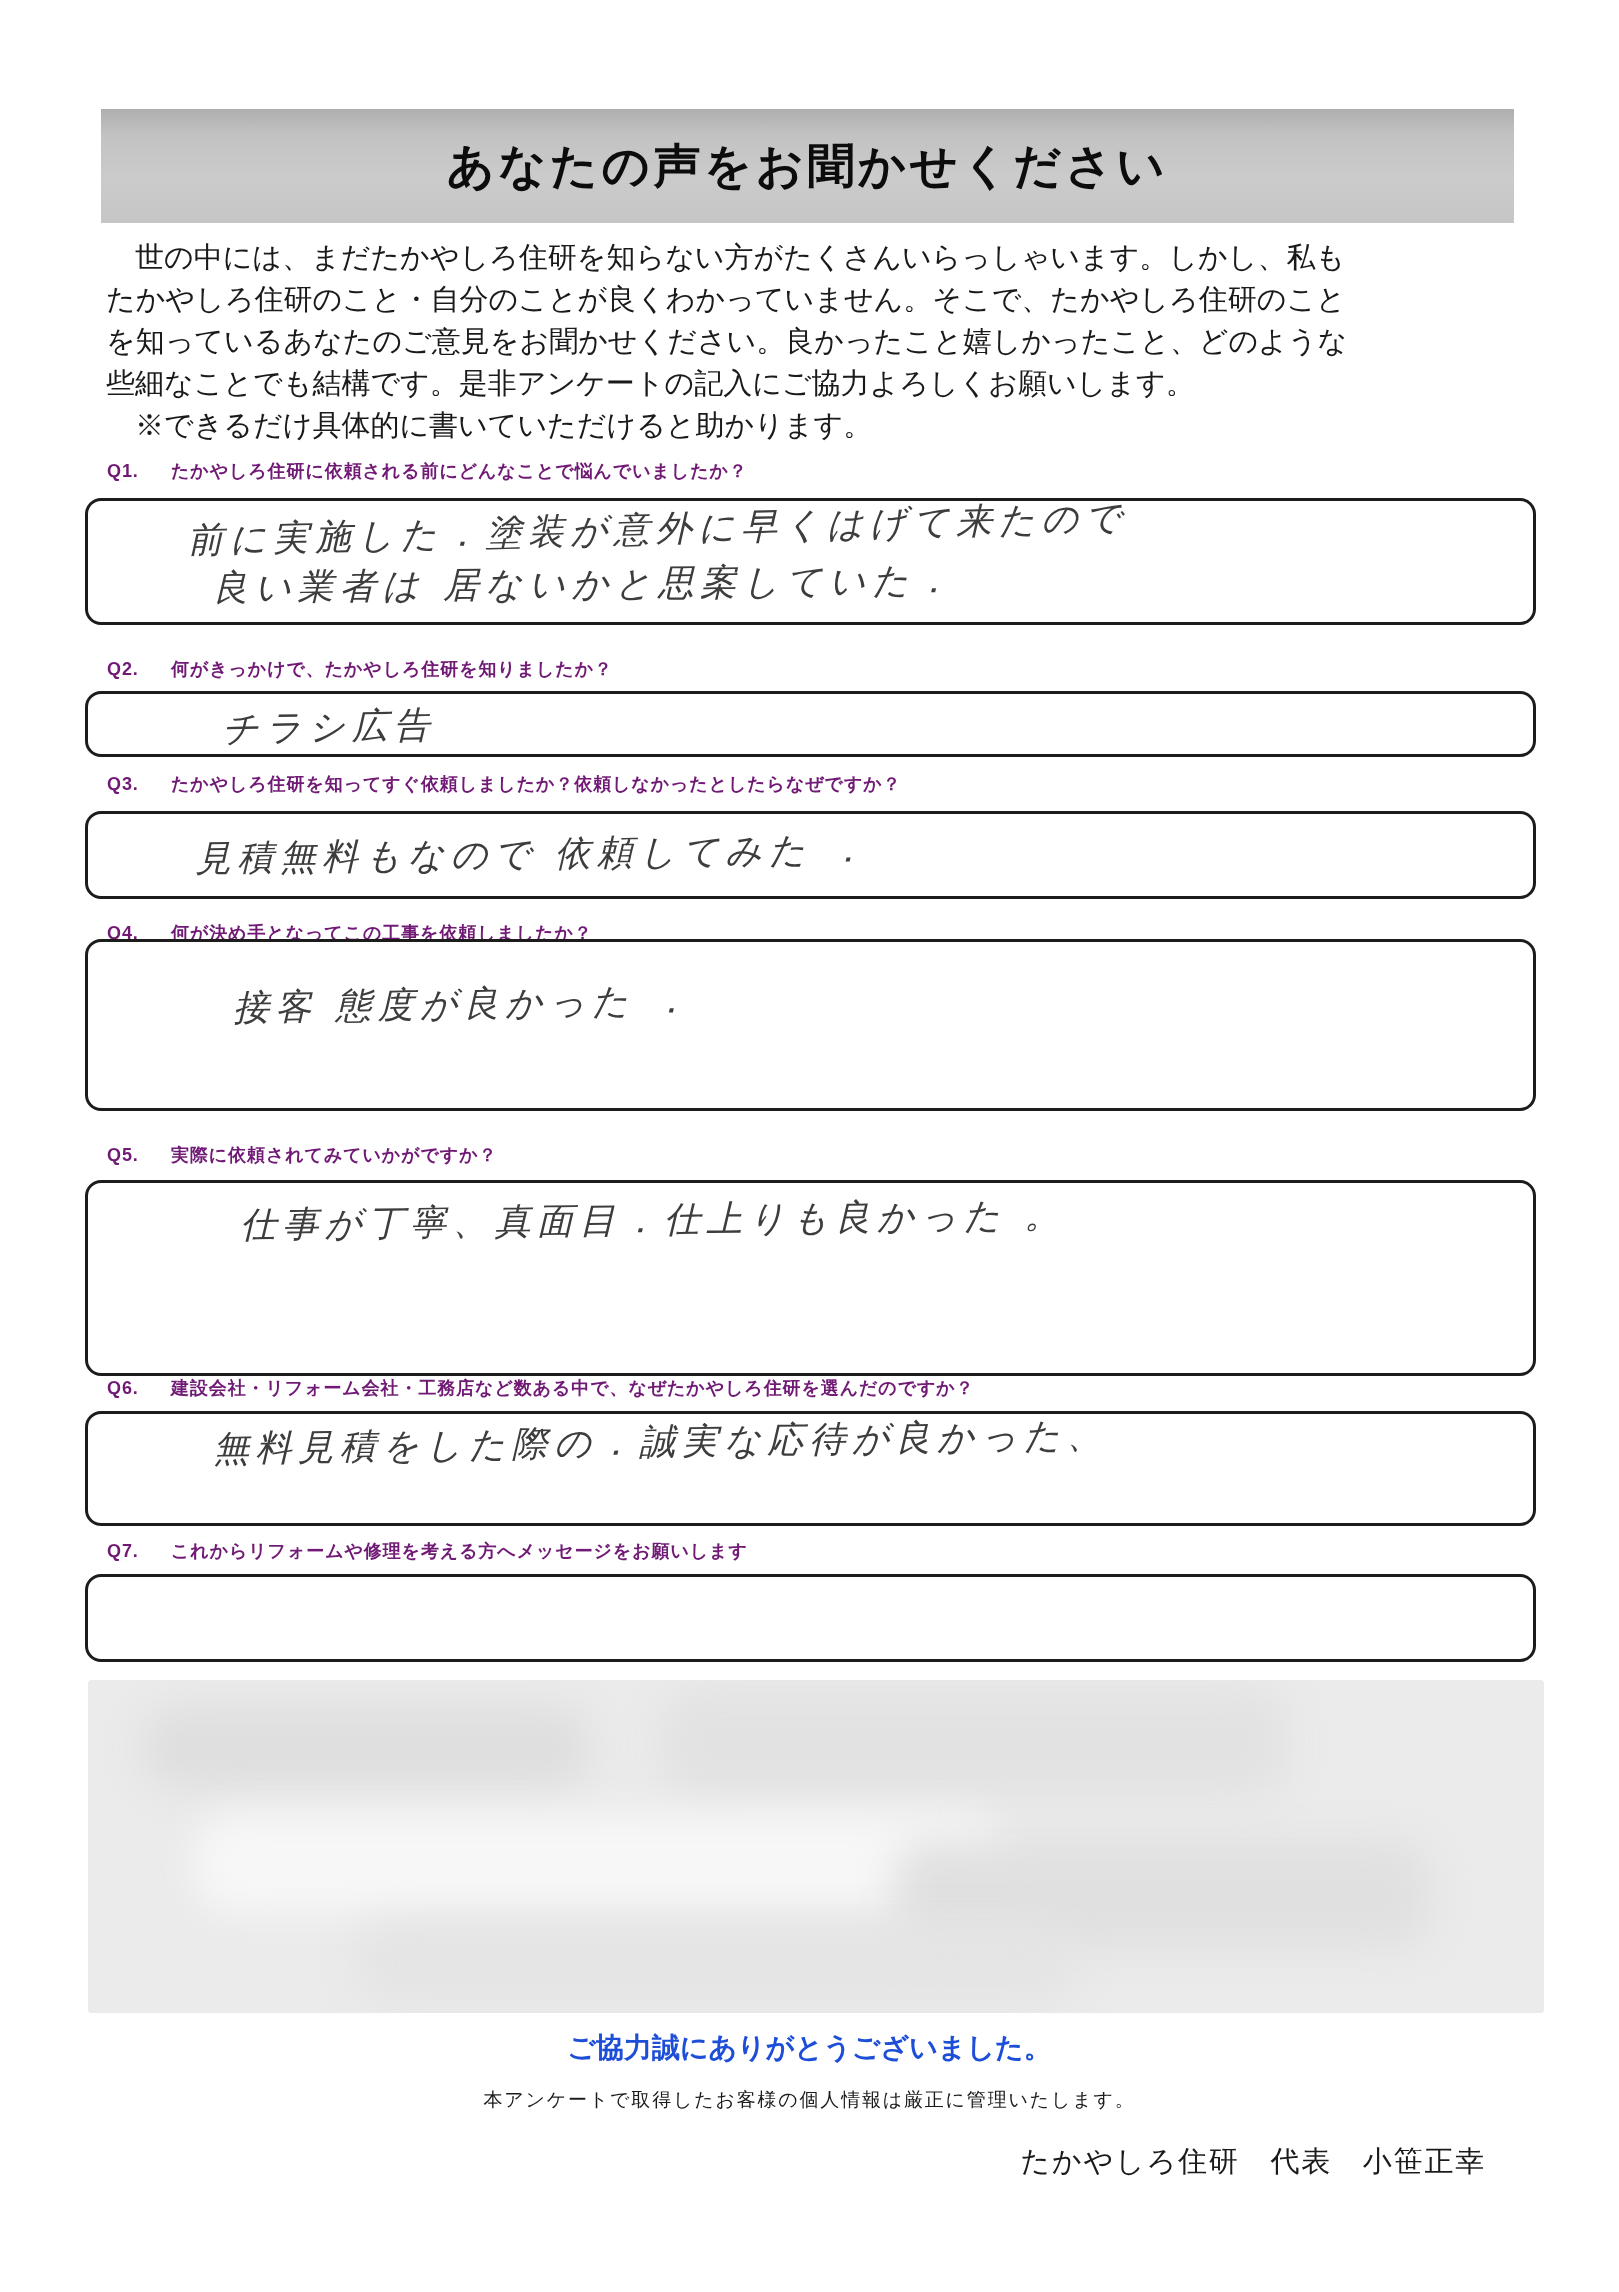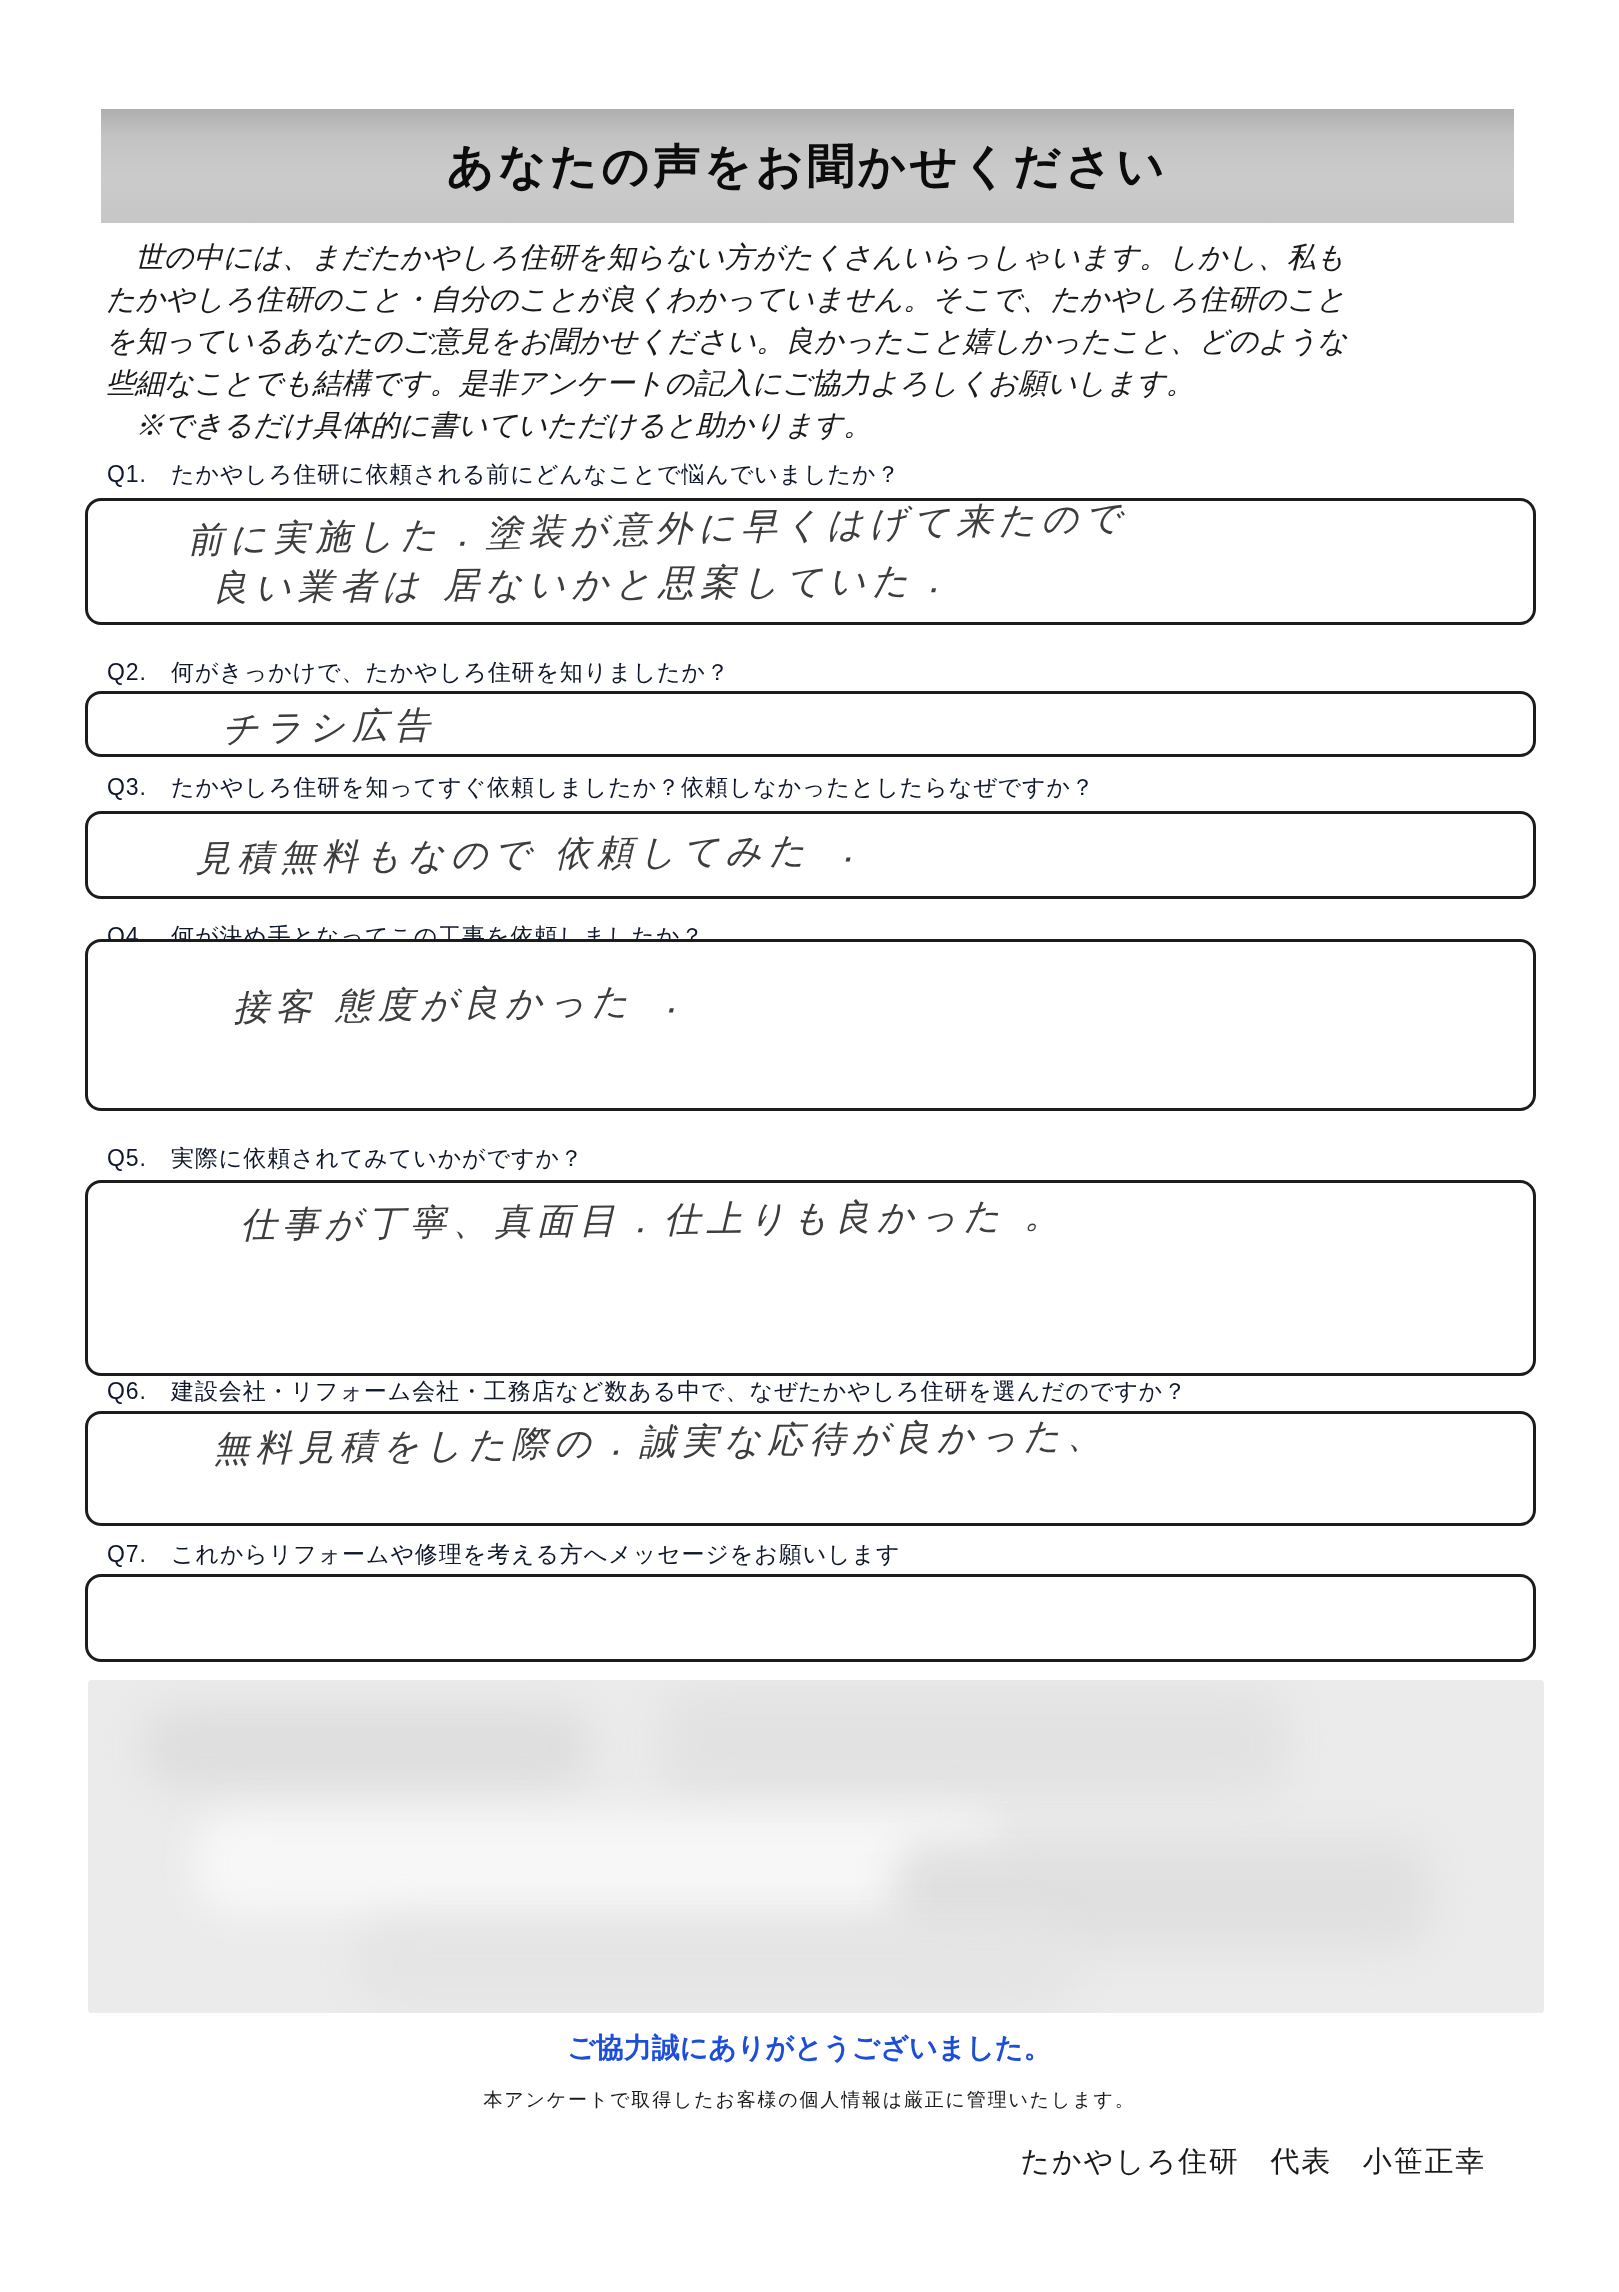--- a/index.html
+++ b/index.html
@@ -26,25 +26,25 @@
     font-size: 47px; font-weight: bold; letter-spacing: 3.6px;
     color: #0c0c0c;
     font-family: "Liberation Sans", "DejaVu Sans", sans-serif;
   }
   
   .intro {
     position: absolute; left: 106px; top: 236px; width: 1415px;
     font-family: "Liberation Serif", "DejaVu Serif", serif;
     font-size: 29px; line-height: 42px; color: #1a1a1a;
   }
-  .intro div { white-space: pre; font-style: italic; }
+  .intro div { white-space: pre; }
   
   .q-label {
     position: absolute; left: 107px; width: 1424px;
-    font-size: 23px; font-weight: normal; color: #0f172a;
+    font-size: 18px; font-weight: bold; color: #701a75;
     letter-spacing: 0.9px;
     white-space: nowrap;
   }
   .q-label .q-no { display: inline-block; min-width: 64px; }
   .a-box {
     position: absolute; left: 85px; width: 1451px;
     border: 3.6px solid #1c1c1c; border-radius: 16px;
     background: #fff;
   }
   

